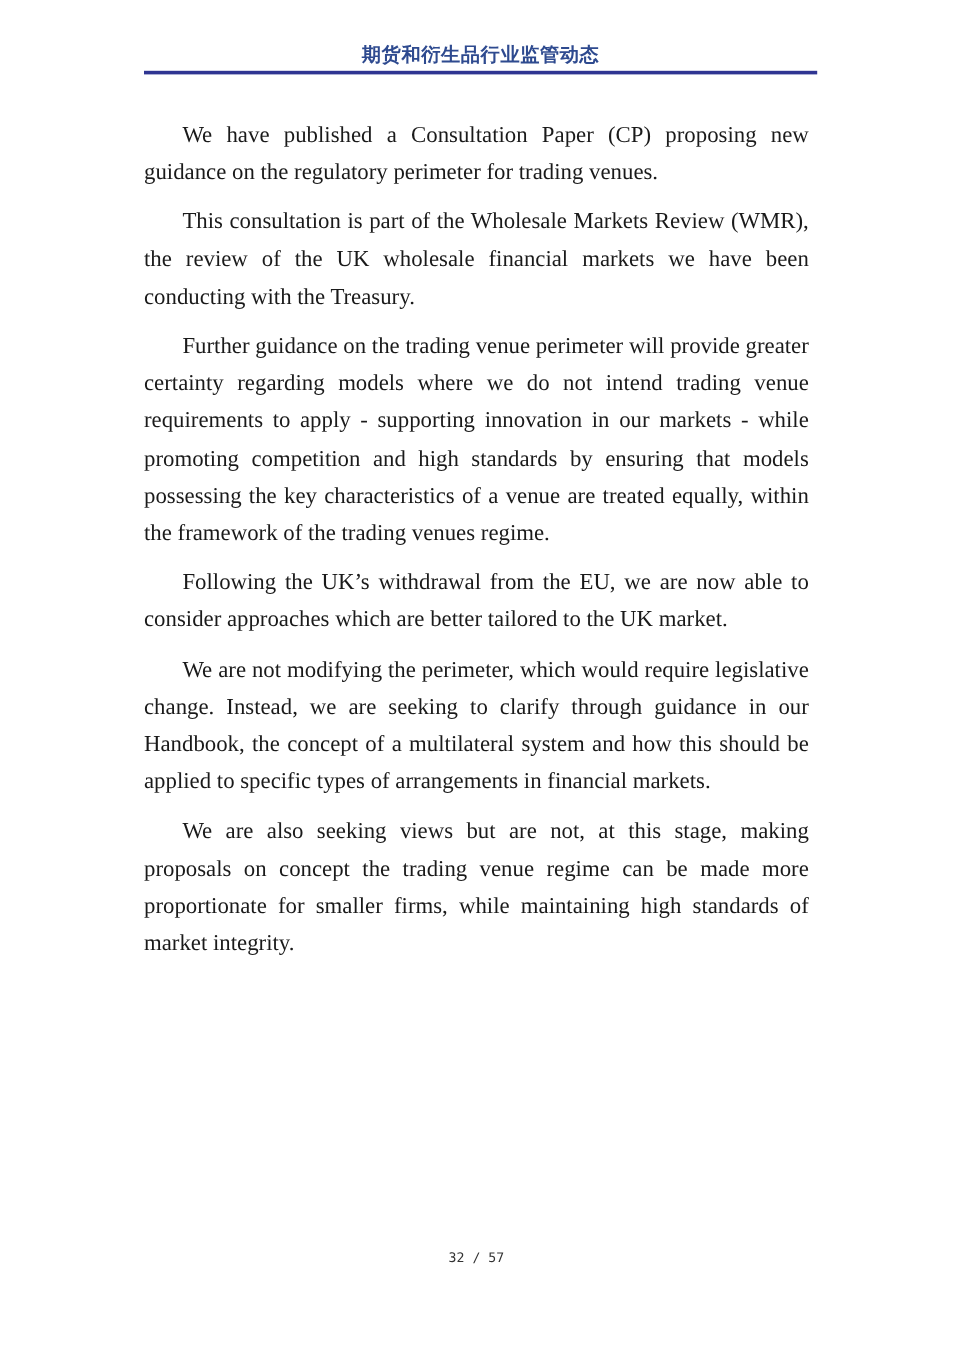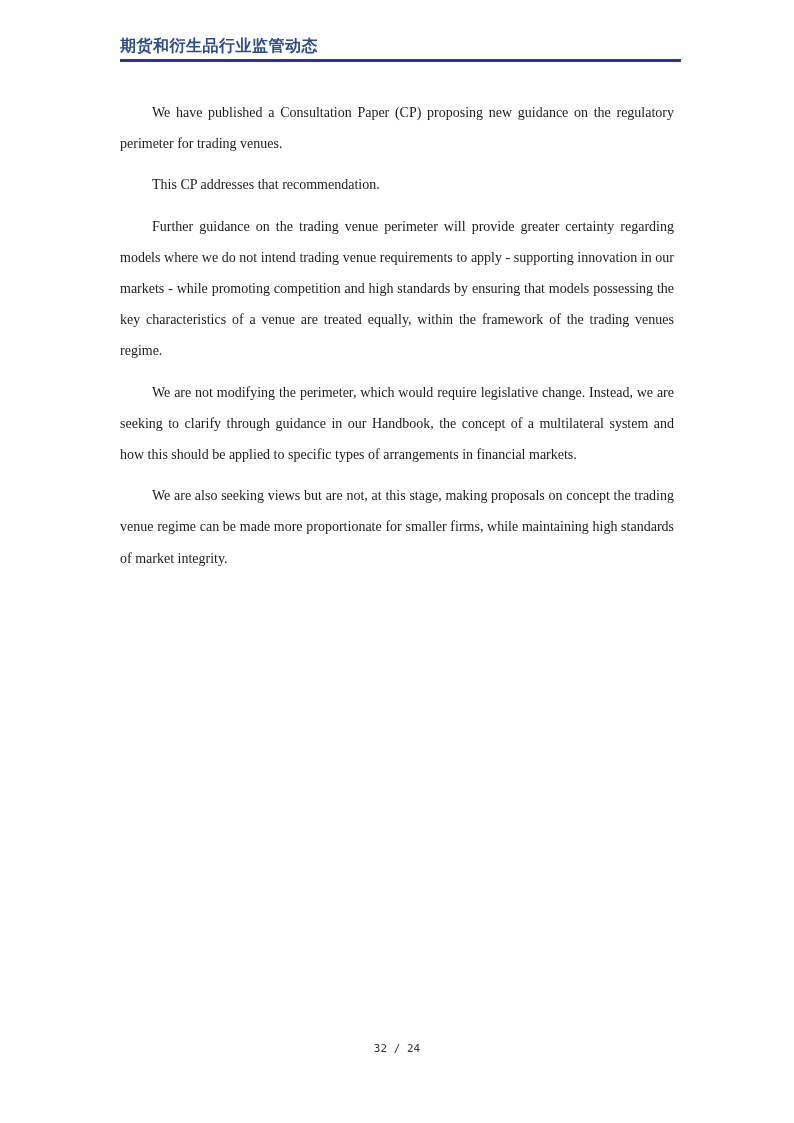--- a/index.html
+++ b/index.html
@@ -13,21 +13,21 @@
       position: relative;
       overflow: hidden;
       font-family: "Liberation Serif", "DejaVu Serif", serif;
       color: #1a1a1a;
     }
     .page-header {
       position: absolute;
       left: 120px;
       top: 36px;
       width: 561px;
-      text-align: left;
+      text-align: center;
     }
     .header-title {
       font-family: "DejaVu Sans", "Liberation Sans", sans-serif;
       font-weight: bold;
       font-size: 16px;
       line-height: 20px;
       letter-spacing: 0.5px;
     }
     .header-rule {
       position: absolute;
@@ -37,21 +37,21 @@
       height: 3px;
     }
     .body-text {
       position: absolute;
       left: 120px;
       top: 97px;
       width: 554px;
     }
     .para {
       margin: 0 0 10px 0;
-      font-size: 14px;
+      font-size: 19px;
       line-height: 31.2px;
       text-align: justify;
       text-indent: 32px;
     }
     .page-number {
       position: absolute;
       left: 0;
       width: 794px;
       top: 1042px;
       text-align: center;
@@ -63,19 +63,20 @@
 </head>
 <body>
 
 <div class="page-header">
   <div class="header-title" style="color: rgb(46, 74, 143);">期货和衍生品行业监管动态</div>
 </div>
 <div class="header-rule" style="background: rgb(47, 53, 146);"></div>
 
 <div class="body-text">
   <p class="para">We have published a Consultation Paper (CP) proposing new guidance on the regulatory perimeter for trading venues.</p>
-  <p class="para">This CP addresses that recommendation.</p>
+  <p class="para">This consultation is part of the Wholesale Markets Review (WMR), the review of the UK wholesale financial markets we have been conducting with the Treasury.</p>
   <p class="para">Further guidance on the trading venue perimeter will provide greater certainty regarding models where we do not intend trading venue requirements to apply - supporting innovation in our markets - while promoting competition and high standards by ensuring that models possessing the key characteristics of a venue are treated equally, within the framework of the trading venues regime.</p>
+  <p class="para">Following the UK’s withdrawal from the EU, we are now able to consider approaches which are better tailored to the UK market.</p>
   <p class="para">We are not modifying the perimeter, which would require legislative change. Instead, we are seeking to clarify through guidance in our Handbook, the concept of a multilateral system and how this should be applied to specific types of arrangements in financial markets.</p>
   <p class="para">We are also seeking views but are not, at this stage, making proposals on concept the trading venue regime can be made more proportionate for smaller firms, while maintaining high standards of market integrity.</p>
 </div>
 
-<div class="page-number">32 / 24</div>
+<div class="page-number">32 / 57</div>
 
 </body></html>

